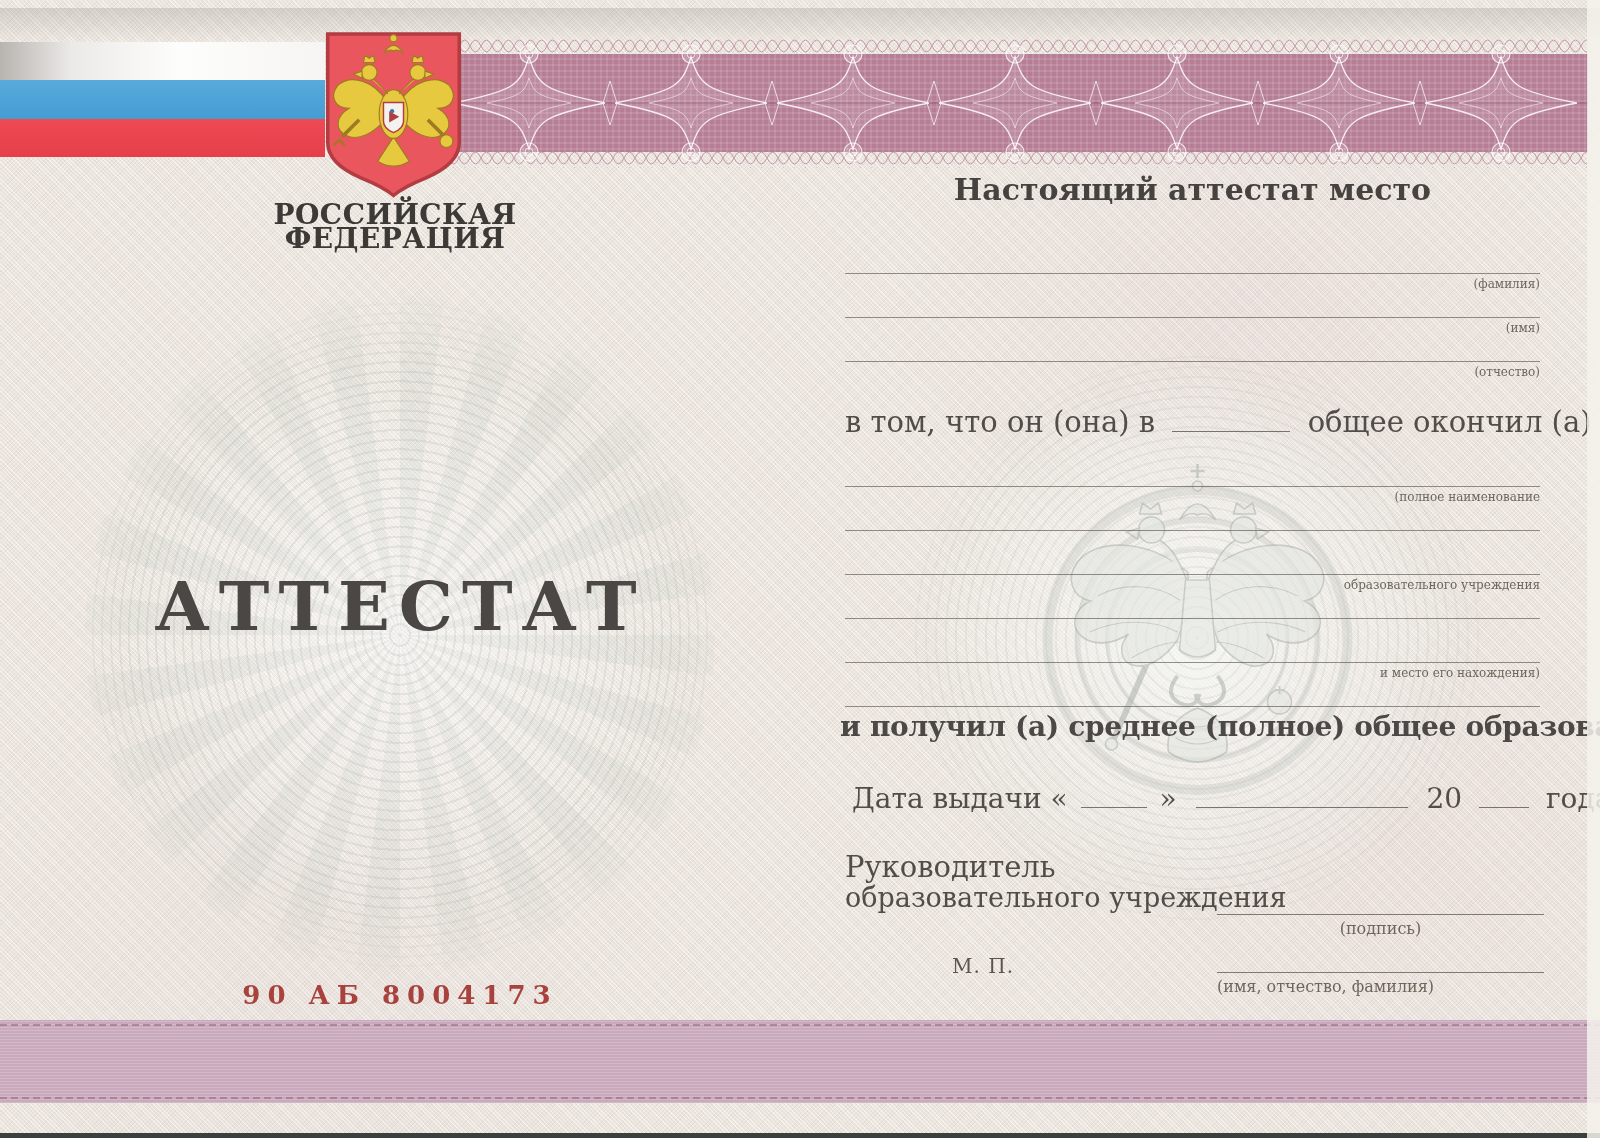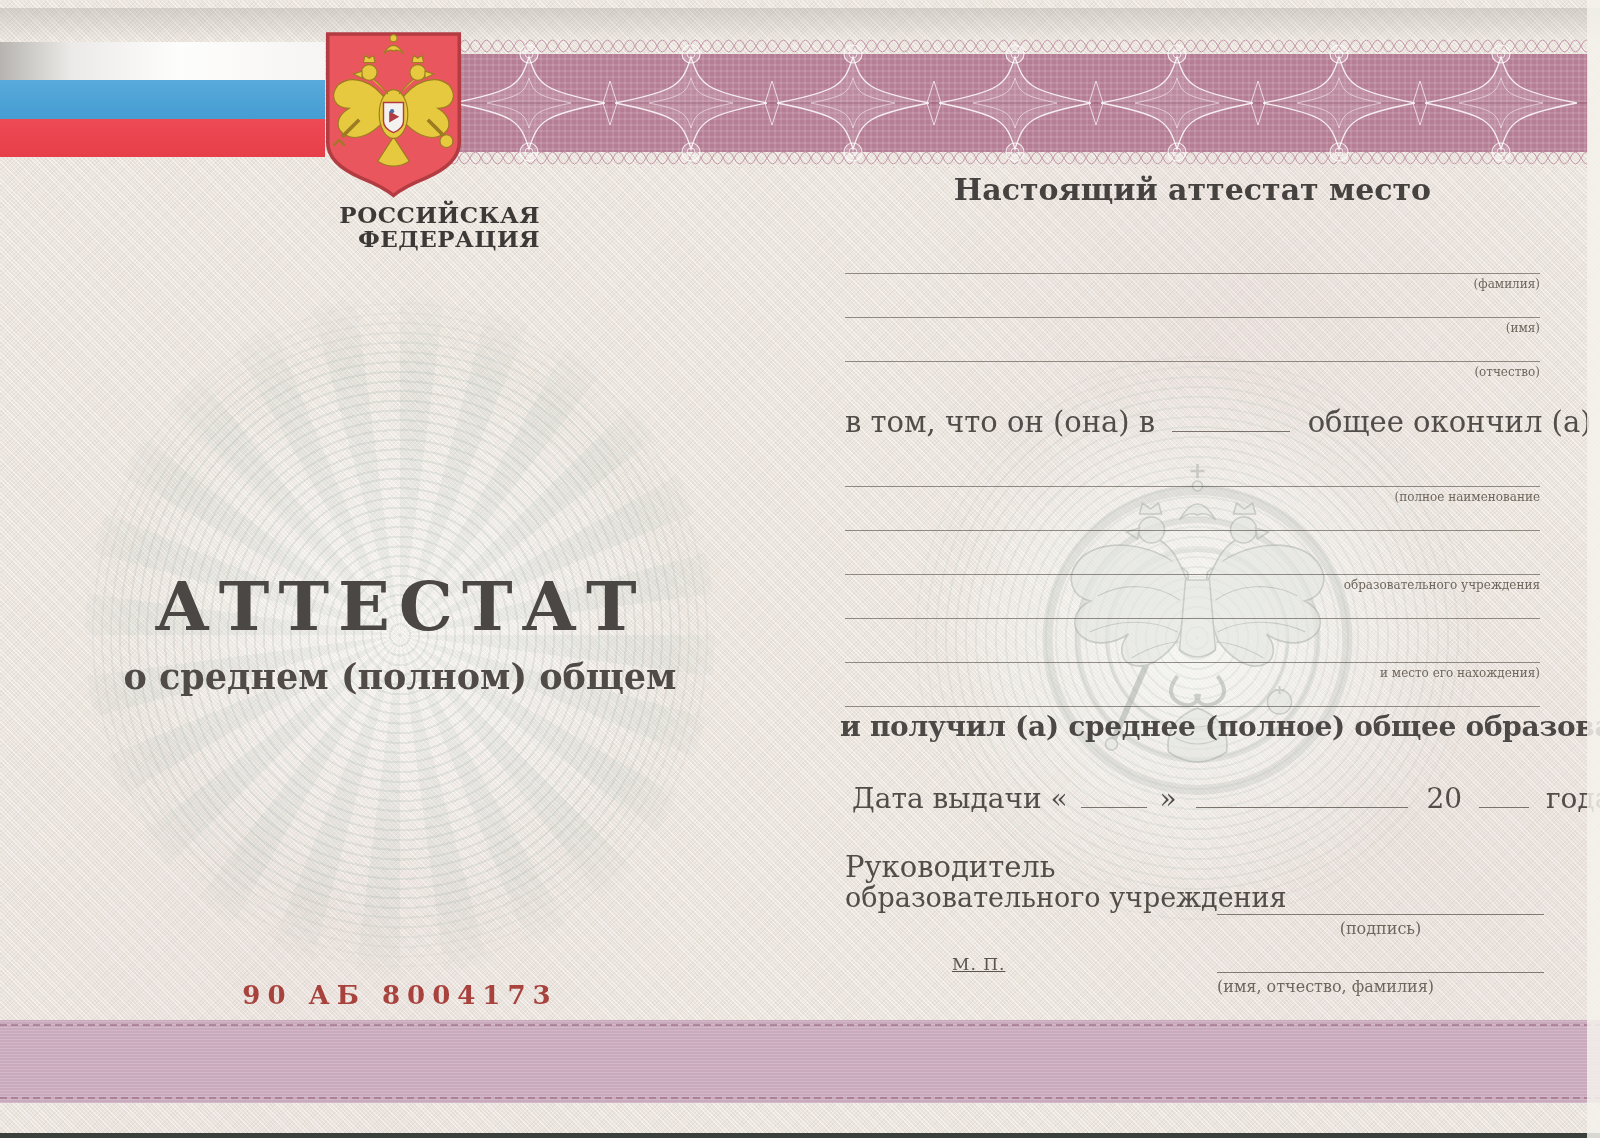--- a/index.html
+++ b/index.html
@@ -42,40 +42,40 @@
     -webkit-mask:radial-gradient(circle, #000 0 58%, transparent 76%);
     mask:radial-gradient(circle, #000 0 58%, transparent 76%);}
   .rosette-right{left:907px;top:348px;width:580px;height:580px;
     background:
       repeating-radial-gradient(circle at center, rgba(166,182,172,.16) 0 2px, rgba(0,0,0,0) 2px 10px),
       radial-gradient(circle at center, rgba(248,250,247,.8), rgba(248,250,247,0) 68%);
     -webkit-mask:radial-gradient(circle, #000 0 60%, transparent 78%);
     mask:radial-gradient(circle, #000 0 60%, transparent 78%);}
   .eagle-wm{left:1025px;top:450px;width:345px;height:360px;opacity:.85;}
   
-  .country{left:250px;top:203px;width:290px;text-align:right;font-weight:bold;
-    font-size:23px;line-height:24px;letter-spacing:.5px;color:#3d3936;}
+  .country{left:250px;top:203px;width:290px;text-align:center;font-weight:bold;
+    font-size:28px;line-height:24px;letter-spacing:.5px;color:#3d3936;}
   .doc-title{left:100px;top:566px;width:600px;text-align:center;font-weight:bold;
     font-size:68px;letter-spacing:9px;color:#4b4744;}
   .doc-sub1{left:70px;top:656px;width:660px;text-align:center;font-weight:bold;font-size:35px;color:#504b47;}
   .doc-sub2{left:70px;top:699px;width:660px;text-align:center;font-weight:bold;font-size:35px;color:#504b47;}
   .serial{left:240px;top:980px;width:320px;text-align:center;font-weight:bold;
     font-size:26px;letter-spacing:7px;color:#a8423d;}
   .r-heading{left:845px;top:172px;width:695px;text-align:center;font-weight:bold;font-size:30px;color:#46423f;}
   .fline{height:0;border-top:1px solid rgba(92,86,79,.65);width:695px;left:845px;}
   .flabel{left:845px;width:695px;text-align:right;font-size:12px;color:#6e665d;}
   .statement{left:845px;top:405px;width:695px;text-align:center;font-size:29px;color:#524d49;white-space:nowrap;}
   .blank{display:inline-block;border-bottom:1px solid rgba(92,86,79,.8);height:22px;vertical-align:baseline;}
   .result{left:840px;top:710px;width:720px;font-weight:bold;font-size:28px;letter-spacing:-.3px;color:#4c4845;white-space:nowrap;}
   .date-row{left:852px;top:782px;width:700px;font-size:28px;color:#524d49;white-space:nowrap;}
   .head1{left:845px;top:850px;font-size:29px;color:#524d49;}
   .head2{left:845px;top:882px;font-size:27px;color:#524d49;}
   .sig-line{left:1217px;top:914px;width:327px;height:0;border-top:1px solid rgba(92,86,79,.75);}
   .sig-label{left:1217px;top:919px;width:327px;text-align:center;font-size:16px;color:#6e665d;}
-  .seal{left:952px;top:954px;font-size:17px;letter-spacing:1px;color:#5a544d;text-decoration:underline;}
+  .seal{left:952px;top:954px;font-size:20px;letter-spacing:1px;color:#5a544d;}
   .name-line{left:1217px;top:972px;width:327px;height:0;border-top:1px solid rgba(92,86,79,.75);}
   .name-label{left:1217px;top:977px;width:327px;text-align:left;font-size:16px;color:#6e665d;}
 </style>
 </head>
 <body>
 
 <div class="page">
 
   <div class="abs top-strip"></div>
 
@@ -208,21 +208,20 @@
         <path d="M190,226 q14,18 -2,27 q-16,7 -20,-9" fill="none" stroke-width="4"></path>
         <path d="M170,258 C148,266 138,282 141,302 C160,315 180,315 199,302 C202,282 192,266 170,258 Z"></path>
         <path d="M152,272 Q170,282 188,272 M148,288 Q170,300 192,288" fill="none" stroke-width="1.2"></path>
         <circle cx="252" cy="252" r="12"></circle>
         <path d="M252,236 v8 M247,240 h10" fill="none" stroke-width="2"></path>
       </g>
     </svg>
   </div>
 
   <div class="abs doc-title">АТТЕСТАТ</div>
-  <div class="abs doc-sub1">о среднем (полном) общем</div>
   <div class="abs serial">90 АБ 8004173</div>
 
   <div class="abs r-heading">Настоящий аттестат место</div>
 
   <div class="abs fline" style="top:273px;"></div>
   <div class="abs flabel" style="top:277px;">(фамилия)</div>
 
   <div class="abs fline" style="top:317px;"></div>
   <div class="abs flabel" style="top:321px;">(имя)</div>
 

